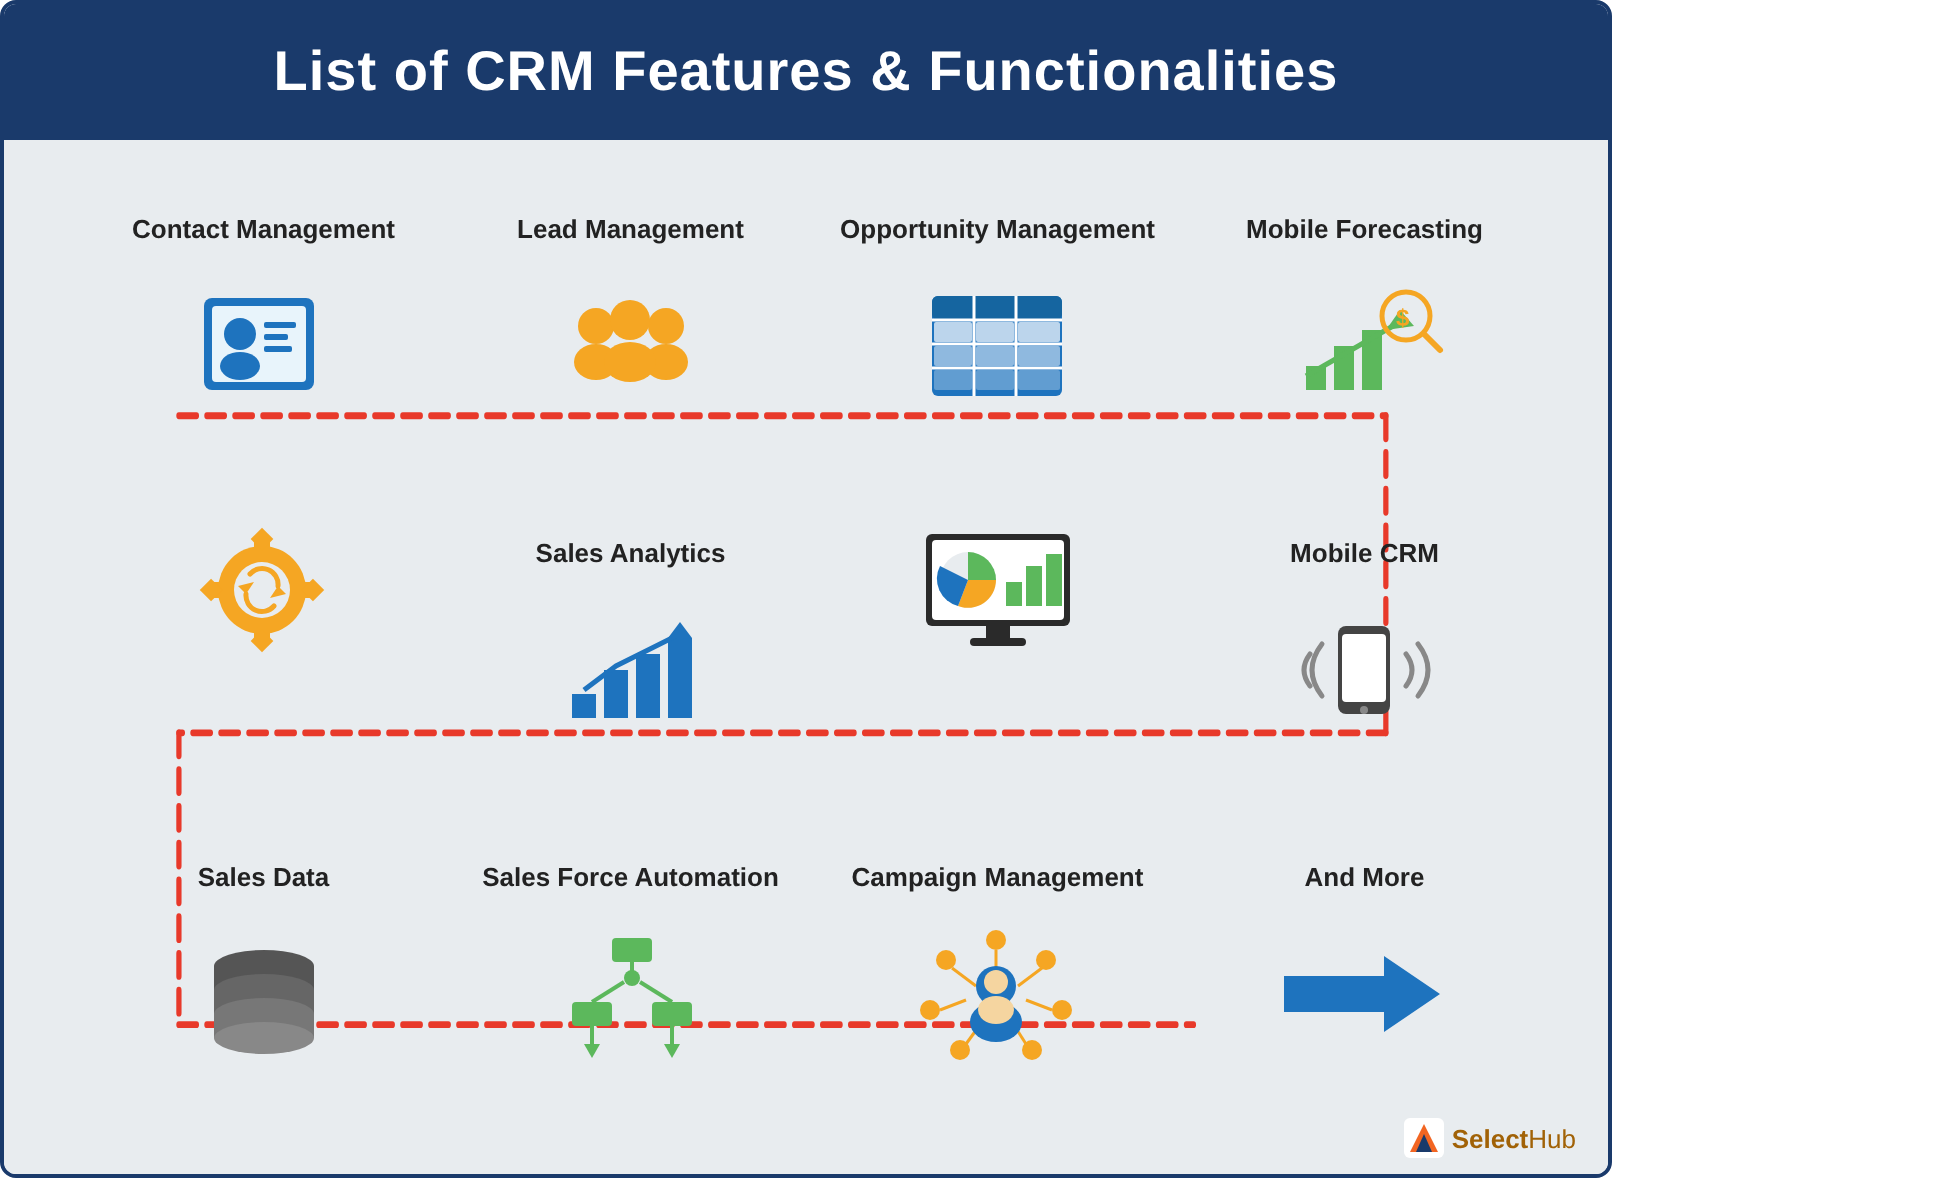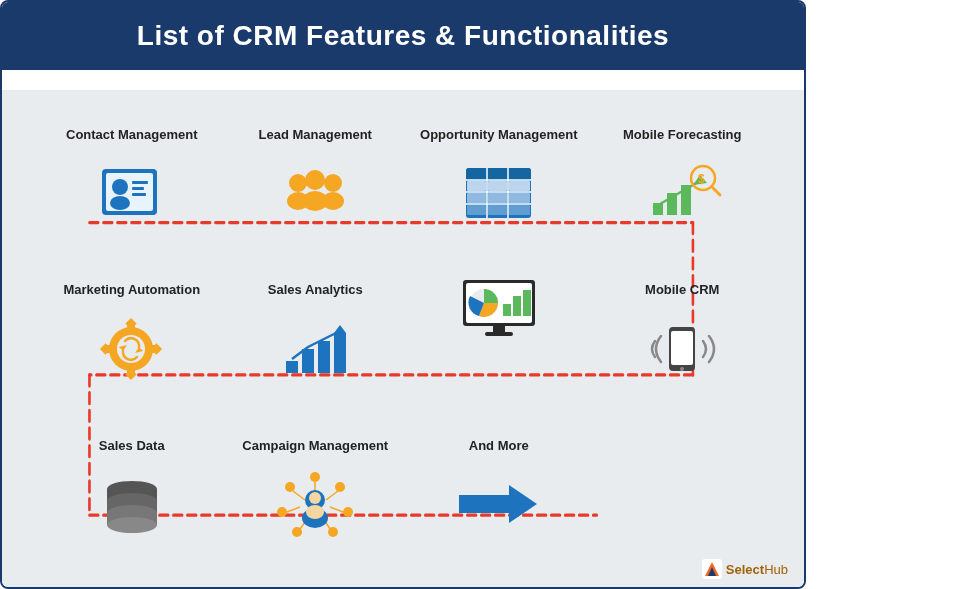--- a/index.html
+++ b/index.html
@@ -29,21 +29,20 @@
       color: #fff;
       font-size: 28px;
       font-weight: bold;
       letter-spacing: 0.5px;
     }
     .content {
       background: #e8ecef;
       flex: 1;
       padding: 20px 30px 10px 38px;
       position: relative;
-      margin-top: 20px;
     }
 
     
     .path-svg {
       position: absolute;
       top: 0; left: 0;
       width: 100%; height: 100%;
       pointer-events: none;
     }
 
@@ -212,21 +211,20 @@
             <polygon points="55,12 62,20 48,22" fill="#5cb85c"></polygon>
 
             <circle cx="58" cy="15" r="12" fill="none" stroke="#f5a623" stroke-width="2.5"></circle>
             <text x="53" y="20" font-size="12" fill="#f5a623" font-weight="bold">$</text>
             <line x1="67" y1="24" x2="75" y2="32" stroke="#f5a623" stroke-width="3" stroke-linecap="round"></line>
           </svg>
         </div>
       </div>
 
       <div class="feature-cell">
-        <div class="feature-label">Marketing Automation</div>
         <div class="icon-wrap">
           <svg width="75" height="60" viewBox="0 0 75 60" class="icon">
 
             <g transform="translate(37,30)">
 
               <circle r="22" fill="#f5a623"></circle>
               <circle r="14" fill="#e8ecef"></circle>
 
               <rect x="-4" y="-26" width="8" height="8" fill="#f5a623"></rect>
               <rect x="-4" y="18" width="8" height="8" fill="#f5a623"></rect>
@@ -315,20 +313,45 @@
             <rect x="10" y="15" width="50" height="12" fill="#555"></rect>
             <ellipse cx="35" cy="27" rx="25" ry="8" fill="#666"></ellipse>
             <rect x="10" y="27" width="50" height="12" fill="#666"></rect>
             <ellipse cx="35" cy="39" rx="25" ry="8" fill="#777"></ellipse>
             <rect x="10" y="39" width="50" height="12" fill="#777"></rect>
             <ellipse cx="35" cy="51" rx="25" ry="8" fill="#888"></ellipse>
           </svg>
         </div>
       </div>
 
+      <div class="feature-cell">
+        <div class="feature-label">Sales Force Automation</div>
+        <div class="icon-wrap">
+          <svg width="75" height="65" viewBox="0 0 75 65" class="icon">
+
+            <rect x="28" y="4" width="20" height="12" rx="2" fill="#5cb85c"></rect>
+
+            <line x1="38" y1="16" x2="38" y2="24" stroke="#5cb85c" stroke-width="2"></line>
+
+            <circle cx="38" cy="24" r="4" fill="#5cb85c"></circle>
+
+            <line x1="34" y1="26" x2="18" y2="36" stroke="#5cb85c" stroke-width="2"></line>
+            <rect x="8" y="36" width="20" height="12" rx="2" fill="#5cb85c"></rect>
+
+            <line x1="42" y1="26" x2="58" y2="36" stroke="#5cb85c" stroke-width="2"></line>
+            <rect x="48" y="36" width="20" height="12" rx="2" fill="#5cb85c"></rect>
+
+            <line x1="18" y1="48" x2="18" y2="58" stroke="#5cb85c" stroke-width="2"></line>
+            <polygon points="14,57 22,57 18,64" fill="#5cb85c"></polygon>
+
+            <line x1="58" y1="48" x2="58" y2="58" stroke="#5cb85c" stroke-width="2"></line>
+            <polygon points="54,57 62,57 58,64" fill="#5cb85c"></polygon>
+          </svg>
+        </div>
+      </div>
 
       <div class="feature-cell">
         <div class="feature-label">Campaign Management</div>
         <div class="icon-wrap">
           <svg width="75" height="65" viewBox="0 0 75 65" class="icon">
 
             <circle cx="37" cy="5" r="5" fill="#f5a623"></circle>
             <circle cx="62" cy="15" r="5" fill="#f5a623"></circle>
             <circle cx="70" cy="40" r="5" fill="#f5a623"></circle>
             <circle cx="55" cy="60" r="5" fill="#f5a623"></circle>

